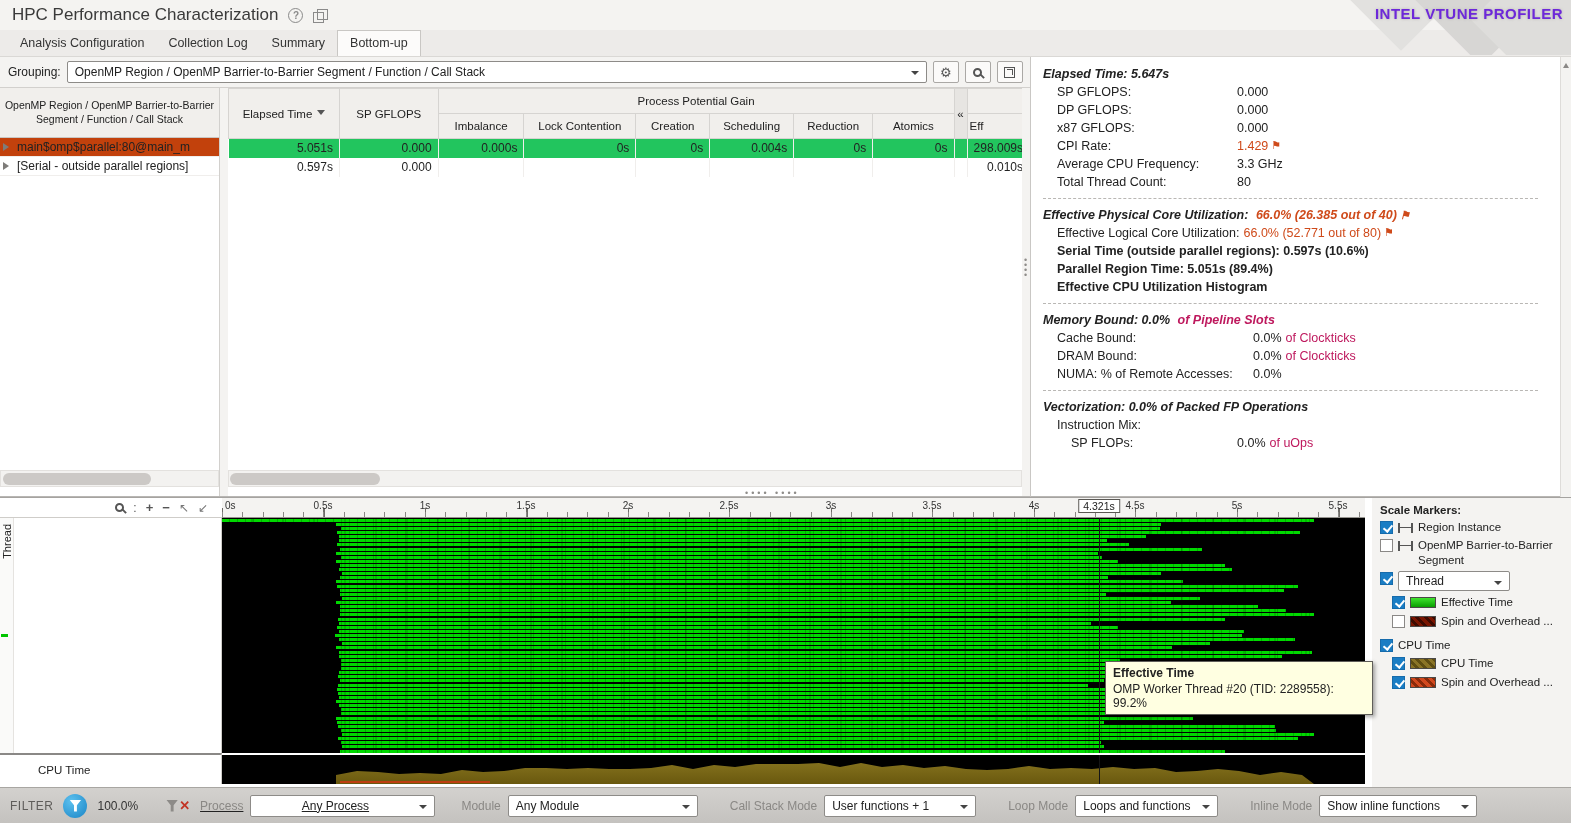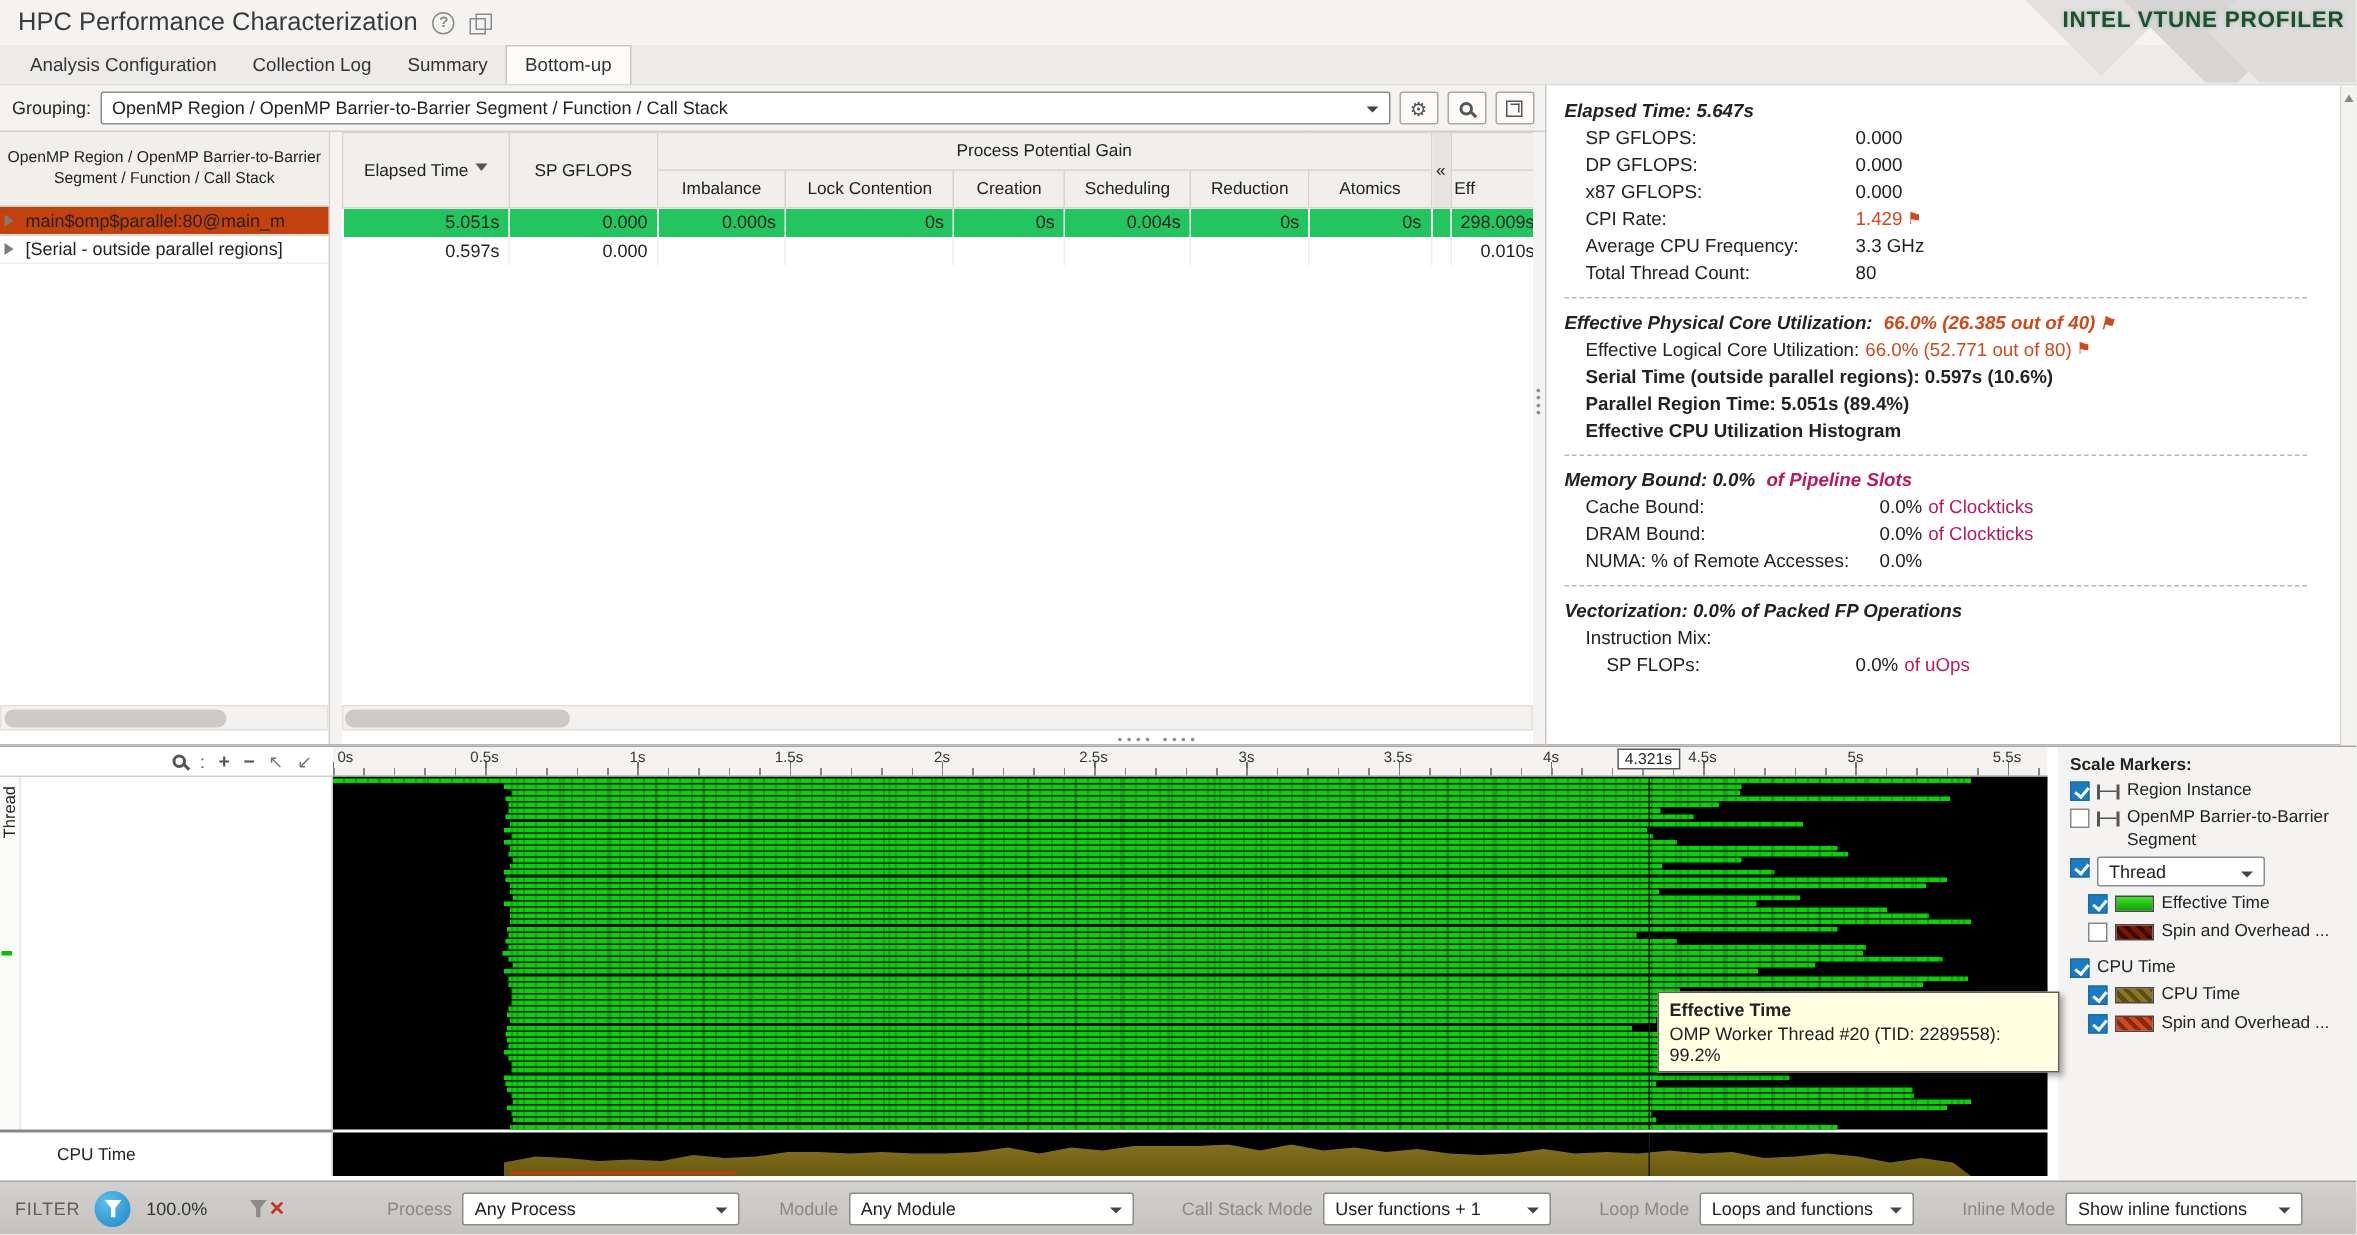--- a/index.html
+++ b/index.html
@@ -11,21 +11,21 @@
   #page-title{font-size:17px;color:#3a3a3a;}
   .help-circle{width:15px;height:15px;border:1.5px solid #8a8a8a;border-radius:50%;color:#8a8a8a;font-size:10px;display:flex;align-items:center;justify-content:center;font-weight:bold;}
   .copy-ic{width:13px;height:13px;position:relative;}
   .copy-ic::before{content:"";position:absolute;left:0;top:3px;width:9px;height:9px;border:1.5px solid #8a8a8a;background:#f4f3f1;}
   .copy-ic::after{content:"";position:absolute;left:4px;top:0;width:9px;height:9px;border:1.5px solid #8a8a8a;}
   #logo{position:absolute;right:0;top:0;width:250px;height:55px;overflow:hidden;z-index:3;pointer-events:none;}
   .logo-shape{position:absolute;background:#dcdbd9;transform:rotate(45deg);}
   .ls1{right:40px;top:-55px;width:100px;height:100px;background:#d7d6d4;}
   .ls2{right:-45px;top:-40px;width:120px;height:120px;background:#dedddb;}
   .ls3{right:120px;top:-70px;width:100px;height:100px;background:#e2e1df;}
-  #logo-text{position:absolute;right:8px;top:5px;font-size:15px;font-weight:bold;letter-spacing:.5px;color:#14532d;text-shadow:0 0 3px #b5b4b2;white-space:nowrap;}
+  #logo-text{position:absolute;right:8px;top:5px;font-size:15px;font-weight:bold;letter-spacing:.5px;color:#6d28d9;text-shadow:0 0 3px #b5b4b2;white-space:nowrap;}
 
   
   #tabbar{position:absolute;left:0;top:30px;width:1571px;height:27px;background:#edebe9;display:flex;align-items:flex-end;padding-left:8px;border-bottom:1px solid #dad8d5;}
   .tab{padding:5px 12px 6px;font-size:12.5px;color:#333;cursor:default;}
   .tab.active{background:#fcfbfa;border:1px solid #c9c7c4;border-bottom:none;}
 
   
   #grouping-row{position:absolute;left:0;top:57px;width:1144px;height:31px;background:#f4f3f1;border-bottom:1px solid #d2d0cd;display:flex;align-items:center;gap:6px;padding:0 8px;}
   .select{background:#fff;border:1px solid #8d8b88;border-radius:2px;height:22px;display:flex;align-items:center;padding:0 22px 0 7px;position:relative;font-size:12px;white-space:nowrap;overflow:hidden;}
   .select::after{content:"";position:absolute;right:7px;top:9px;border:4px solid transparent;border-top-color:#444;}
@@ -503,23 +503,23 @@
 <div id="filter-bar">
   <span id="filter-label">FILTER</span>
   <div id="funnel-btn">
       <span class="funnel-shape"></span>
     </div>
   <span style="color:#333;">100.0%</span>
   <span id="filter-clear" style="margin-left:18px;">
     <span class="funnel-gray"></span>
     <span class="clear-x">✕</span>
   </span>
-  <div class="fgroup" style="margin-left:58px;">
+  <div class="fgroup" style="text-decoration:underline;">
     <span class="flabel">Process</span>
-    <div class="select fselect" style="width:185px;">
+    <div class="select fselect" style="width:185px;justify-content:center;">
         <span>Any Process</span>
       </div>
   </div>
   <div class="fgroup" style="margin-left:16px;">
     <span class="flabel">Module</span>
     <div class="select fselect" style="width:190px;">
         <span>Any Module</span>
       </div>
   </div>
   <div class="fgroup" style="margin-left:22px;">

